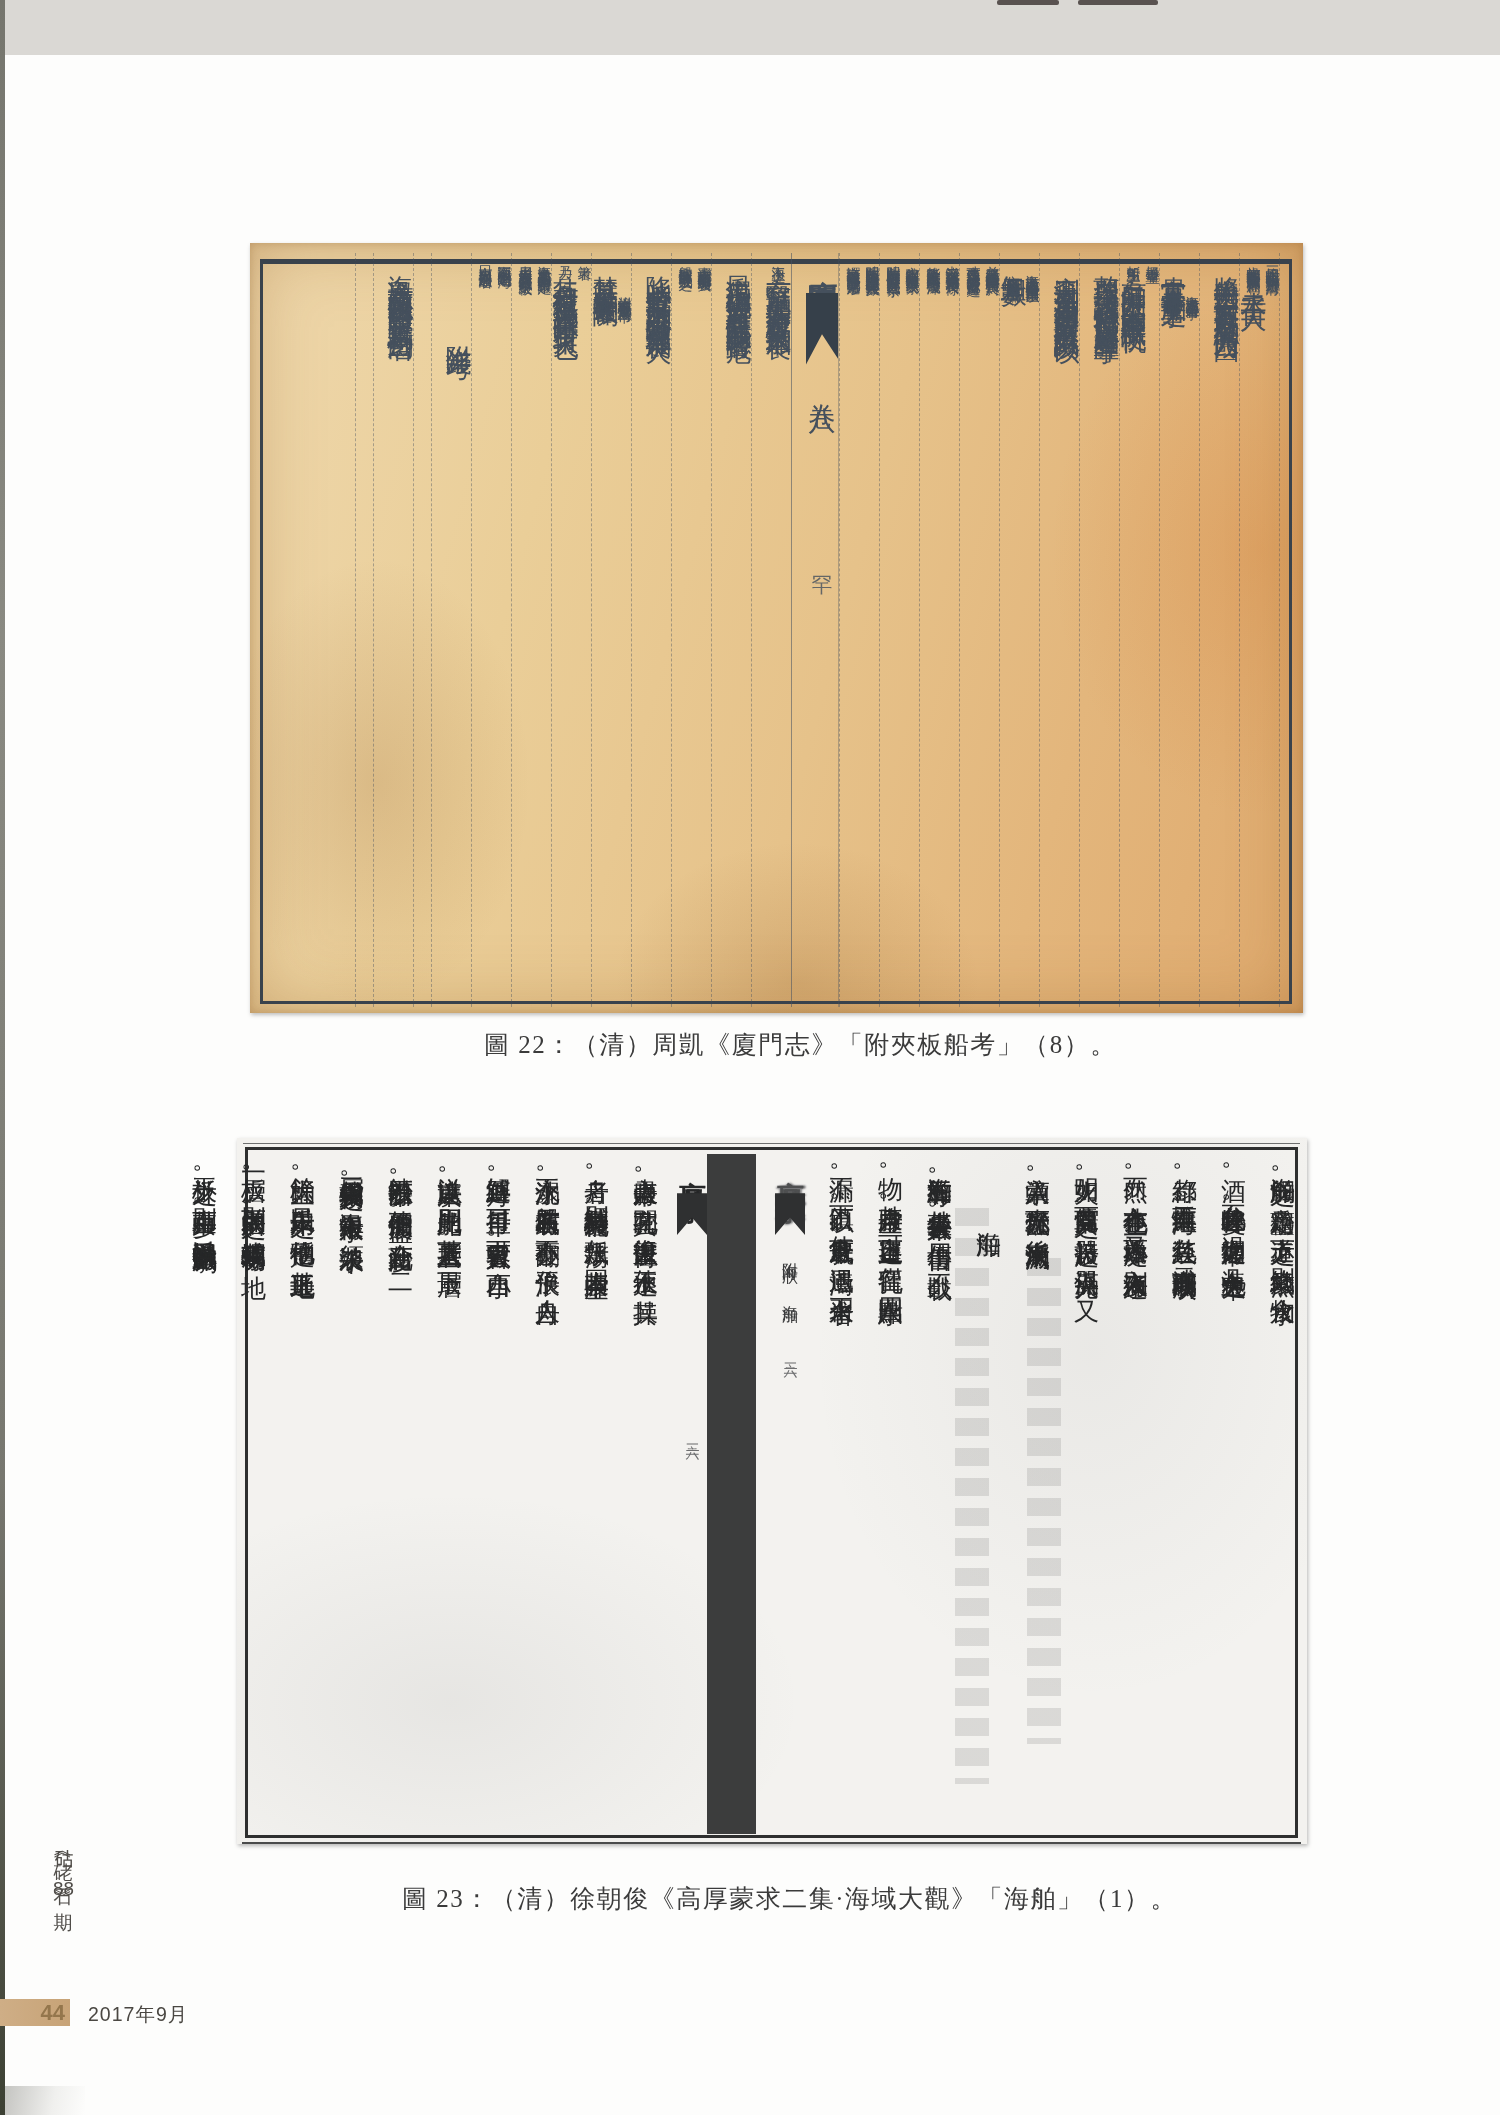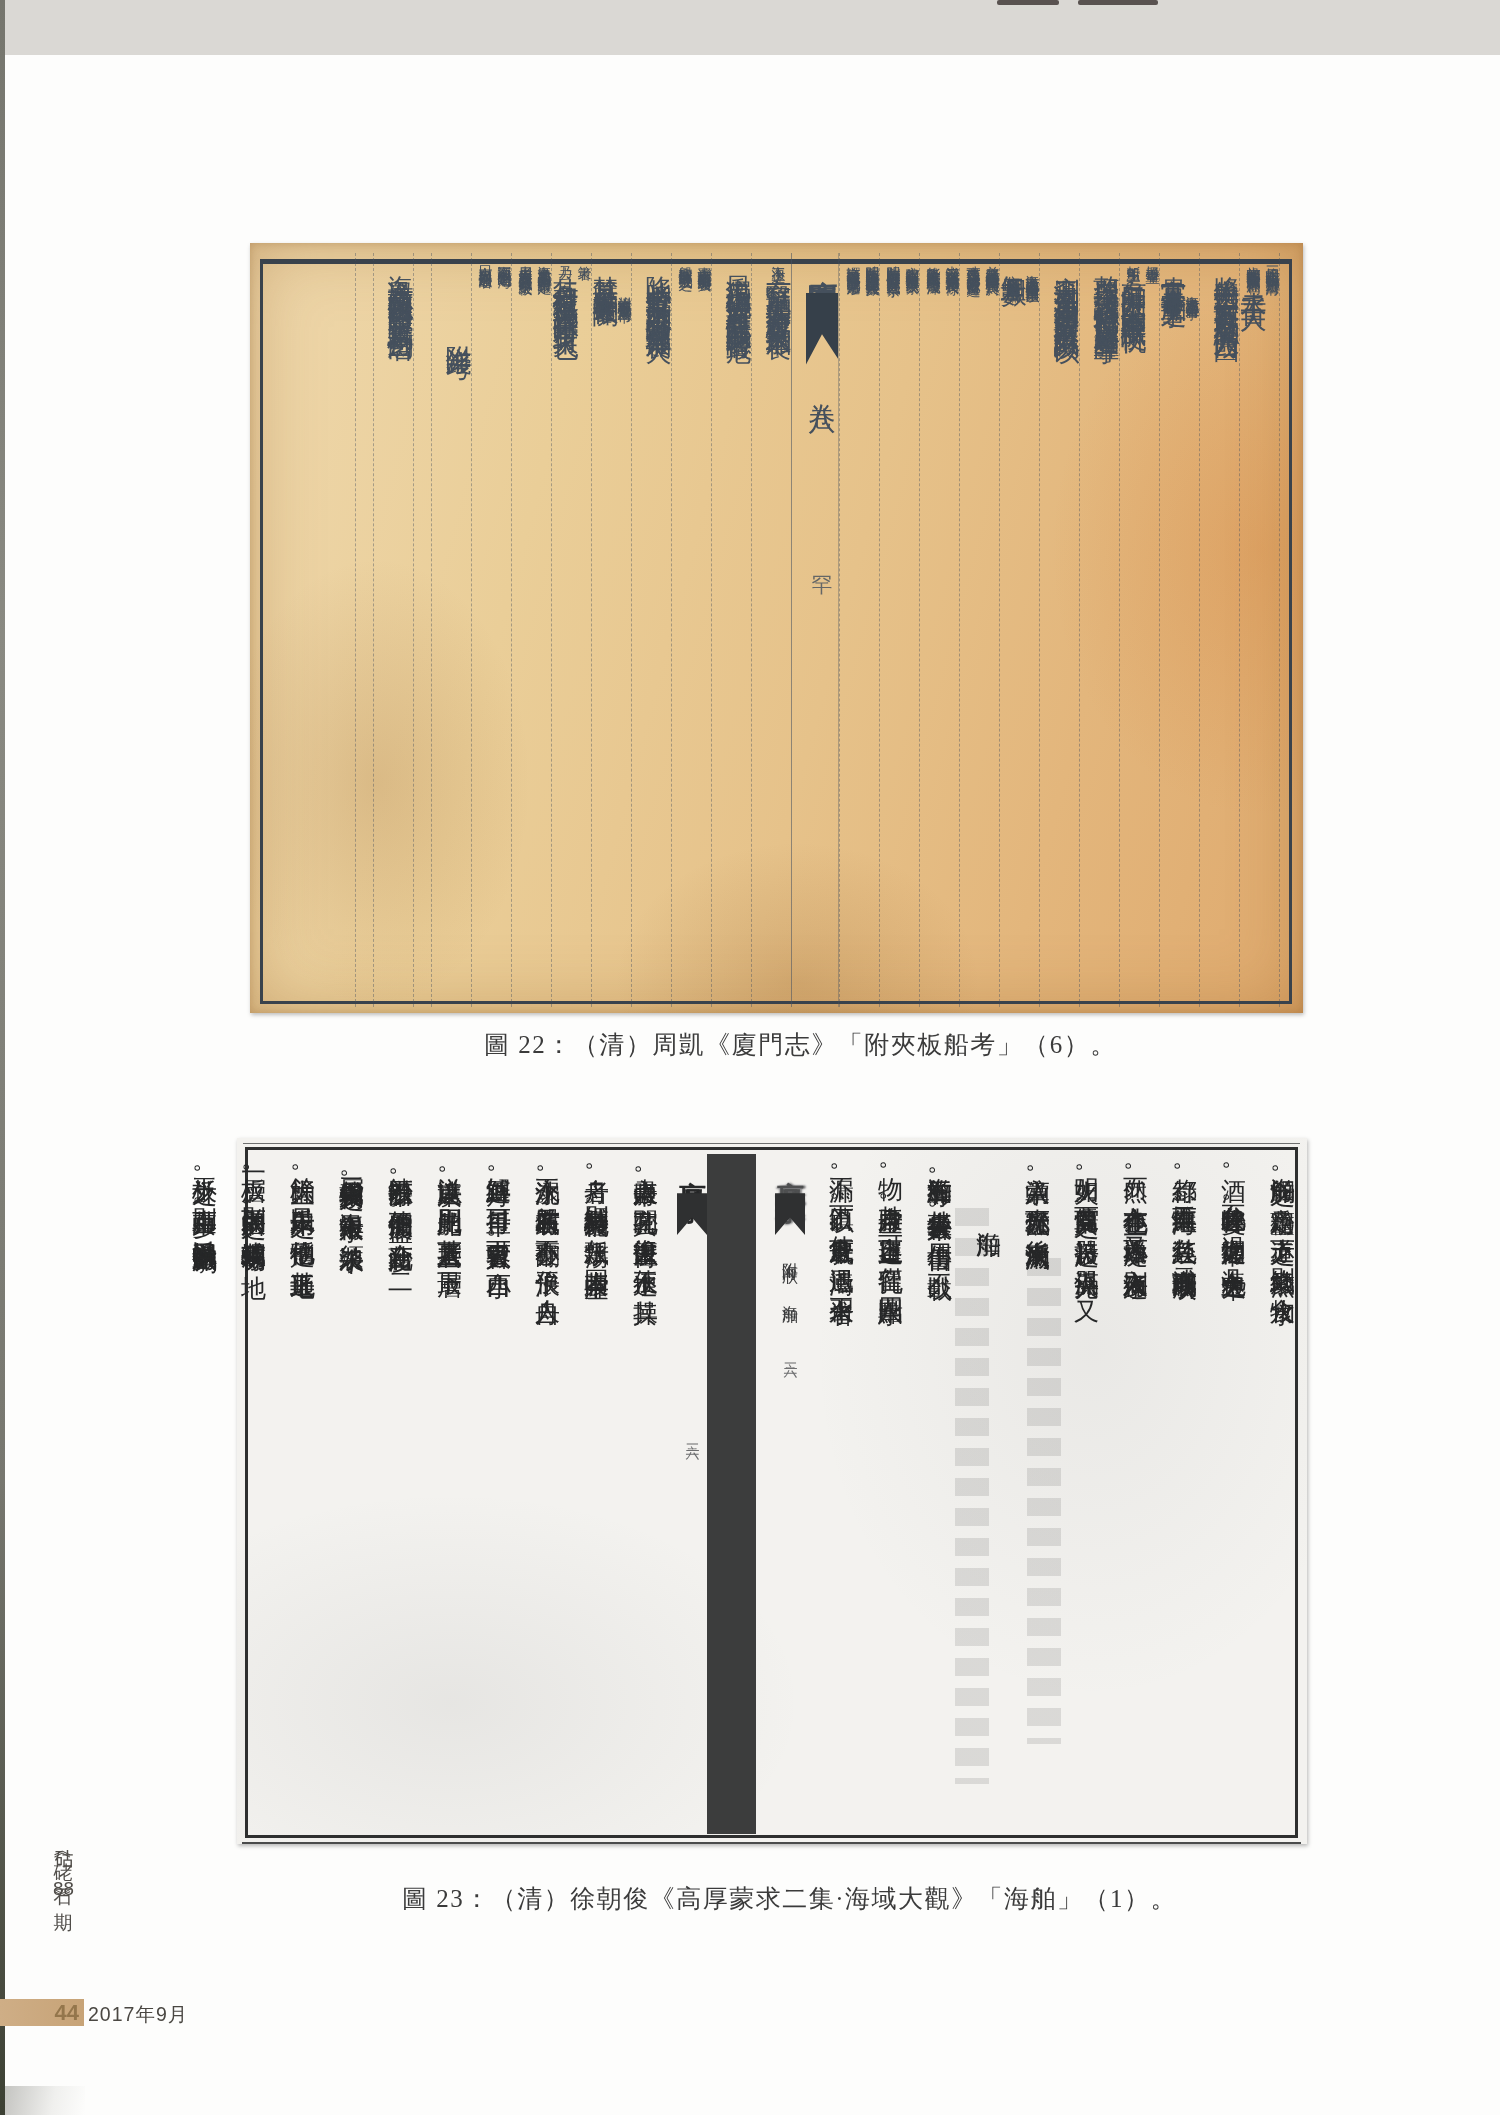--- a/index.html
+++ b/index.html
@@ -70,21 +70,21 @@
     background:repeating-linear-gradient(180deg,#555 0px,#555 18px,transparent 18px,transparent 30px);}
   
   .caption{color:#3b3b3b;font-size:25px;letter-spacing:1.5px;white-space:nowrap;}
   .cap22{left:484px;top:1028px;}
   .cap23{left:402px;top:1882px;}
   
   .journal{left:50px;top:1845px;height:150px;writing-mode:vertical-rl;text-orientation:upright;
     font-family:"Liberation Sans","DejaVu Sans",sans-serif;
     font-size:19px;letter-spacing:3px;color:#504d49;}
   .journal .tcy{text-combine-upright:all;letter-spacing:0;}
-  .badge{left:0;top:1999px;width:84px;height:27px;background:linear-gradient(90deg,#cfae86,#c7a377);
+  .badge{left:0;top:1999px;width:70px;height:27px;background:linear-gradient(90deg,#cfae86,#c7a377);
     display:flex;align-items:center;justify-content:flex-end;padding-right:5px;box-sizing:border-box;}
   .badge .num{font-family:"Liberation Sans","DejaVu Sans",sans-serif;font-size:22px;font-weight:bold;color:#94764c;}
   .issue-date{left:88px;top:2001px;font-family:"Liberation Sans","DejaVu Sans",sans-serif;
     font-size:19.5px;color:#4a4742;letter-spacing:1px;}
 </style>
 </head>
 <body>
 
 <div class="abs top-band"></div>
 <div class="abs top-smudge" style="left:997px;width:62px;"></div>
@@ -124,21 +124,21 @@
       <div class="col">禁甚嚴是全舶之命攸關<span class="sm2"><span class="smc">漳州府志紅毛番欲求澎湖爲互市</span><span class="smc">香山往復數次已闢有獻火攻之</span></span></div>
       <div class="col"><span class="sm2"><span class="smc">策者</span><span class="smc">乃去</span></span>其行舟起程但候風色未嘗選擇時日少有大失也</div>
       <div class="col"><span class="sm2"><span class="smc">海島逸志其船二十五年則折毀有定限</span><span class="smc">者用之無用者棄之而取其釘鐵于是夾板</span></span></div>
       <div class="col"><span class="sm2"><span class="smc">海冠不敢犯之噹喇吧海</span><span class="smc">口有夾板與因造船故名</span></span></div>
       <div class="col" style="padding-top: 72px;">附洋錢考</div>
       <div class="col narrow"></div>
       <div class="col">海島逸志荷蘭以銀鑄圓餅錢中有番人騎馬持劍名曰</div>
       <div class="col narrow"></div>
     </div>
 </div>
-<div class="abs caption cap22">圖 22：（清）周凱《廈門志》「附夾板船考」（6）。</div>
+<div class="abs caption cap22">圖 22：（清）周凱《廈門志》「附夾板船考」（8）。</div>
 
 <div class="abs scan2">
   <div class="frame2"></div>
   <div class="ghost" style="left:718px;top:70px;bottom:60px;"></div>
   <div class="ghost" style="left:790px;top:120px;bottom:100px;"></div>
   <div class="cols cols2" id="f23cols">
 
     <div class="col">海舶觸之。定爲虀粉。赤道之下。則終歲常熱。食物水</div>
       <div class="col">酒。至此色味皆變。過之卽復如常。凡海中之色大率</div>
       <div class="col">都綠。惟東西二紅海。其色淡紅。或云海底珊瑚所映</div>

